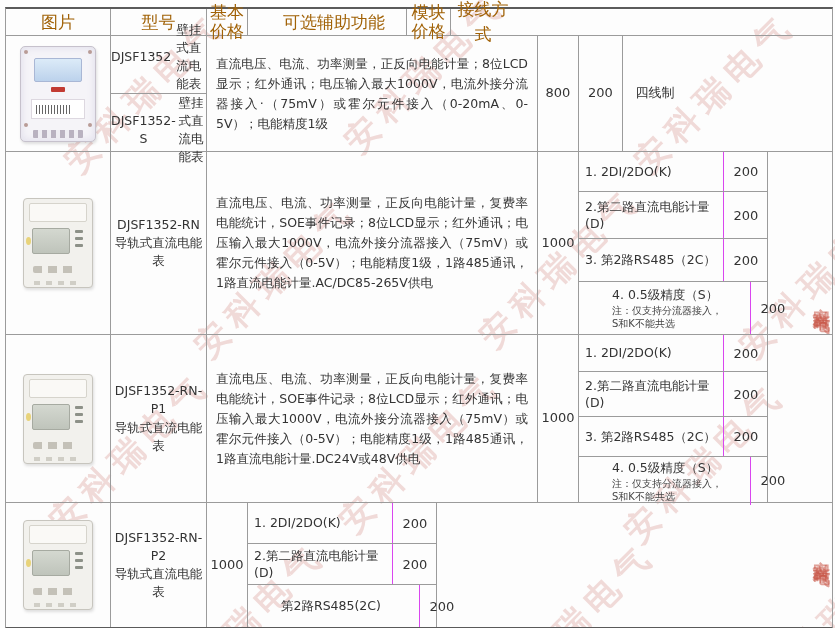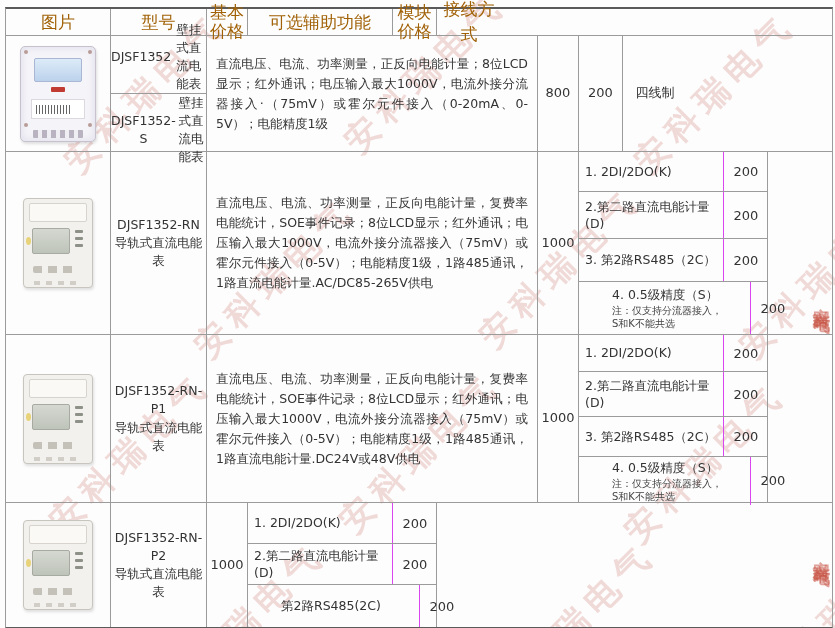--- a/index.html
+++ b/index.html
@@ -22,21 +22,21 @@
   .cell{box-sizing:border-box;border-right:1px solid #9b9b9b;display:flex;
         align-items:center;justify-content:center;text-align:center;
         font-size:13px;line-height:1.45;}
   .cell:last-child{border-right:none;}
   .c-img{width:105px;flex:none;}
   .c-model{width:96px;flex:none;font-size:12.5px;}
   .c-func{width:331px;flex:none;justify-content:flex-start;text-align:justify;
           padding:6px 9px;font-size:12.5px;line-height:1.6;align-items:center;}
   .c-bp{width:41px;flex:none;}
   .c-aux{width:145px;flex:none;justify-content:flex-start;text-align:left;
-         padding:10px 6px;font-size:12.5px;}
+         padding:10px 6px;font-size:12.5px;margin-left:14px;}
   .c-mp{width:44px;flex:none;}
   .c-wire{width:64px;flex:none;}
 
   .hdr .cell{font-size:17px;color:#a16207;}
   .hdr{height:26px;}
   .pre{white-space:pre-line;}
   .two-line{font-size:12px;line-height:1.12;}
 
   
   .vsplit{flex-direction:column;align-items:stretch;padding:0;}

